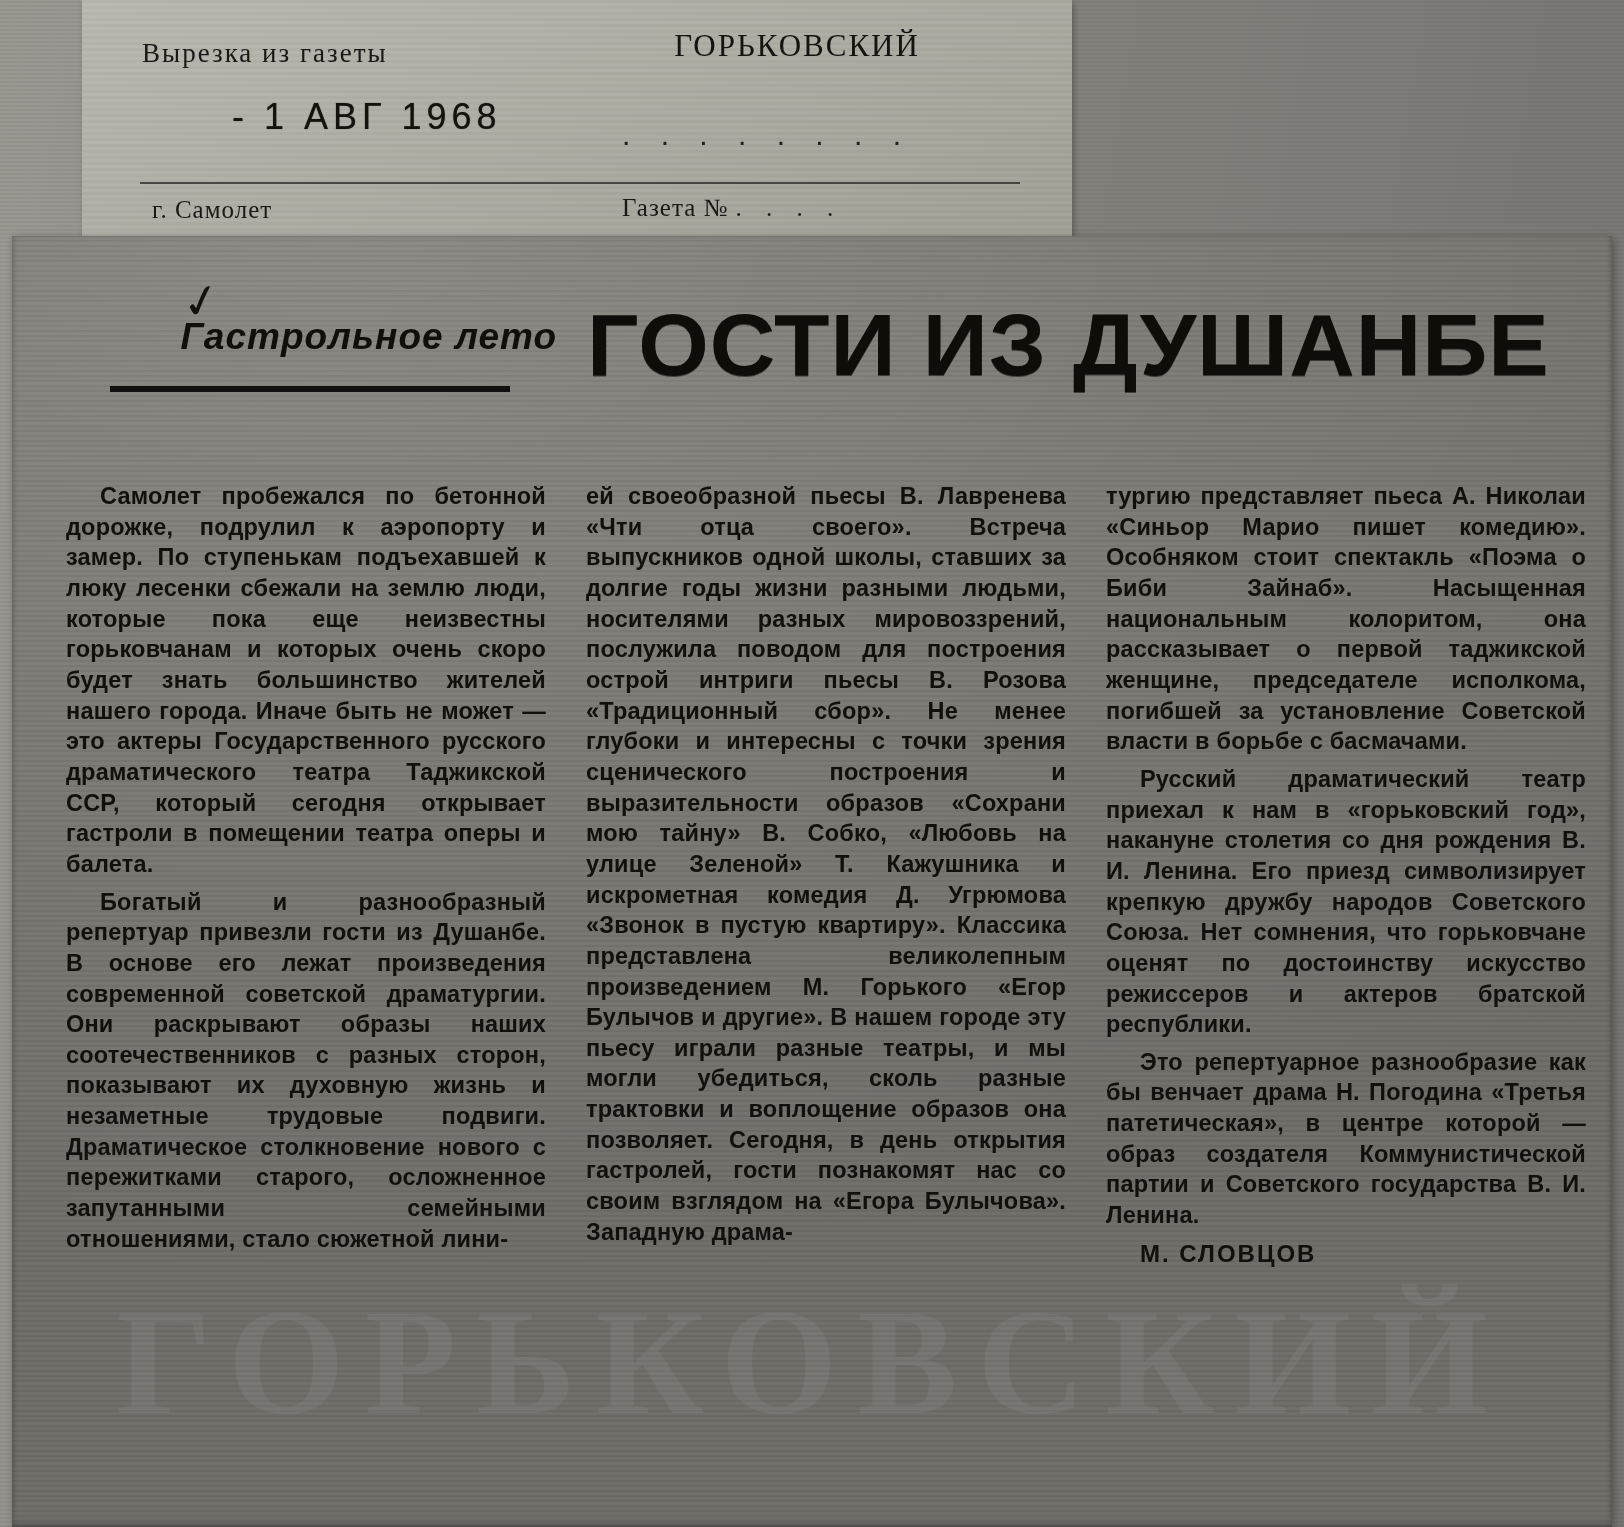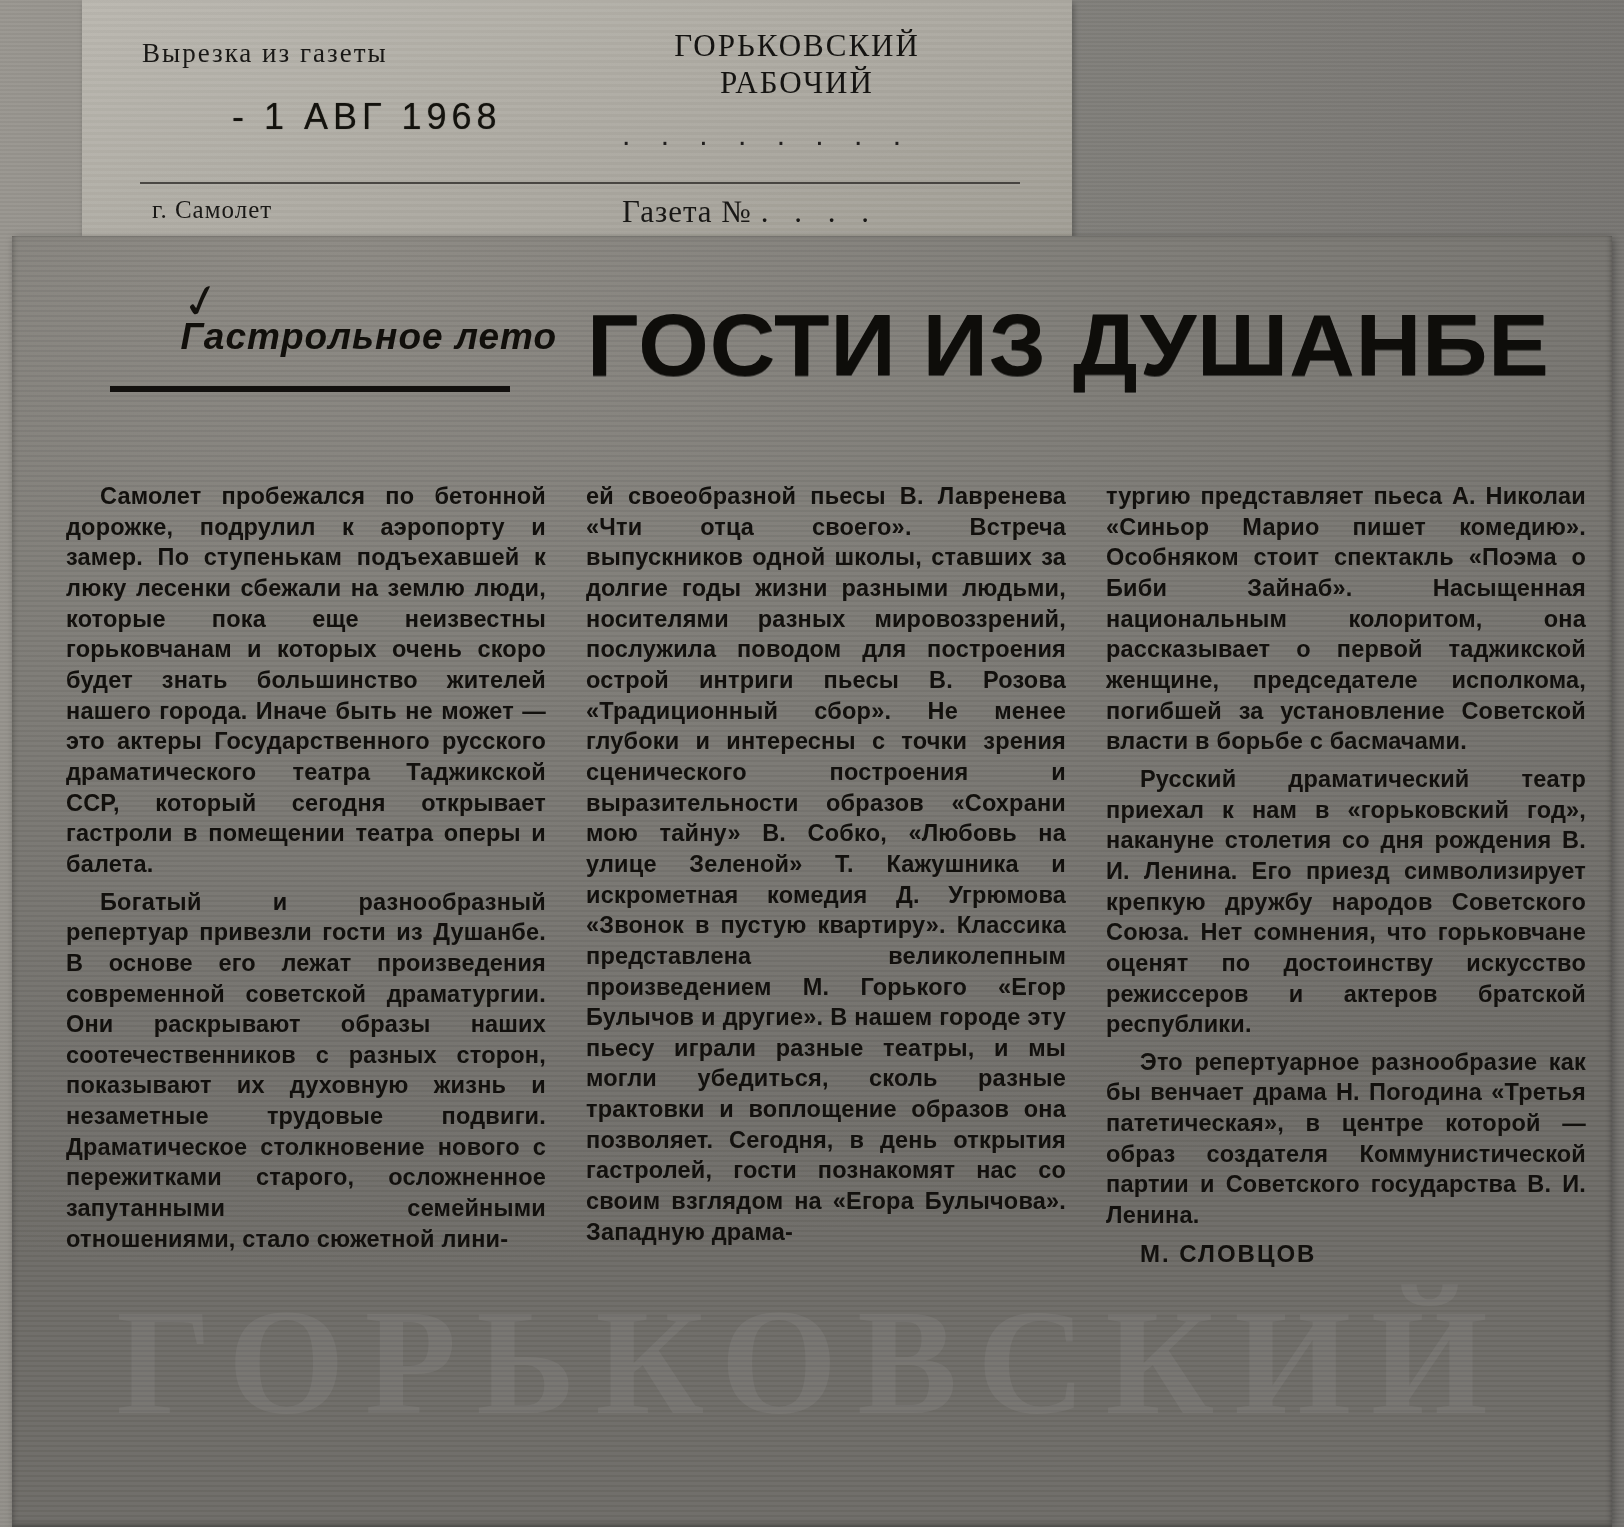--- a/index.html
+++ b/index.html
@@ -53,21 +53,21 @@
   }
   #hdr-rule{
     position:absolute;left:58px;top:182px;width:880px;height:2px;
     background:#2a2724;opacity:.75;
   }
   #hdr-city{
     left:70px;top:196px;font-size:25px;letter-spacing:1px;
     font-family:"Liberation Serif", serif;
   }
   #hdr-issue{
-    left:540px;top:194px;font-size:31px;letter-spacing:1px;
+    left:540px;top:194px;font-size:25px;letter-spacing:1px;
     font-family:"Liberation Serif", serif;
   }
   #hdr-issue .dots{letter-spacing:9px;}
 
   
   #clip{
     position:absolute;left:12px;top:236px;width:1600px;height:1291px;
     background:
       repeating-linear-gradient(0deg, rgba(0,0,0,0.045) 0 2px, rgba(255,255,255,0.015) 2px 5px),
       radial-gradient(120% 80% at 20% 0%, #8d8a84 0%, #7e7c77 45%, #6f6d69 100%);
@@ -136,21 +136,20 @@
 </head>
 <body>
 
 <div id="scan">
 
   <div id="header-slip">
     <div class="hdr-row" id="hdr-cutting">Вырезка из газеты</div>
 
     <div class="hdr-row" id="hdr-paper-name">
       <div>ГОРЬКОВСКИЙ</div>
-      <div>РАБОЧИЙ</div>
     </div>
 
     <div class="hdr-row" id="hdr-date">- 1 АВГ 1968</div>
     <div class="hdr-row" id="hdr-dots">. . . . . . . .</div>
 
     <div id="hdr-rule"></div>
 
     <div class="hdr-row" id="hdr-city">г. Самолет</div>
     <div class="hdr-row" id="hdr-issue">
       <span>Газета №</span>

